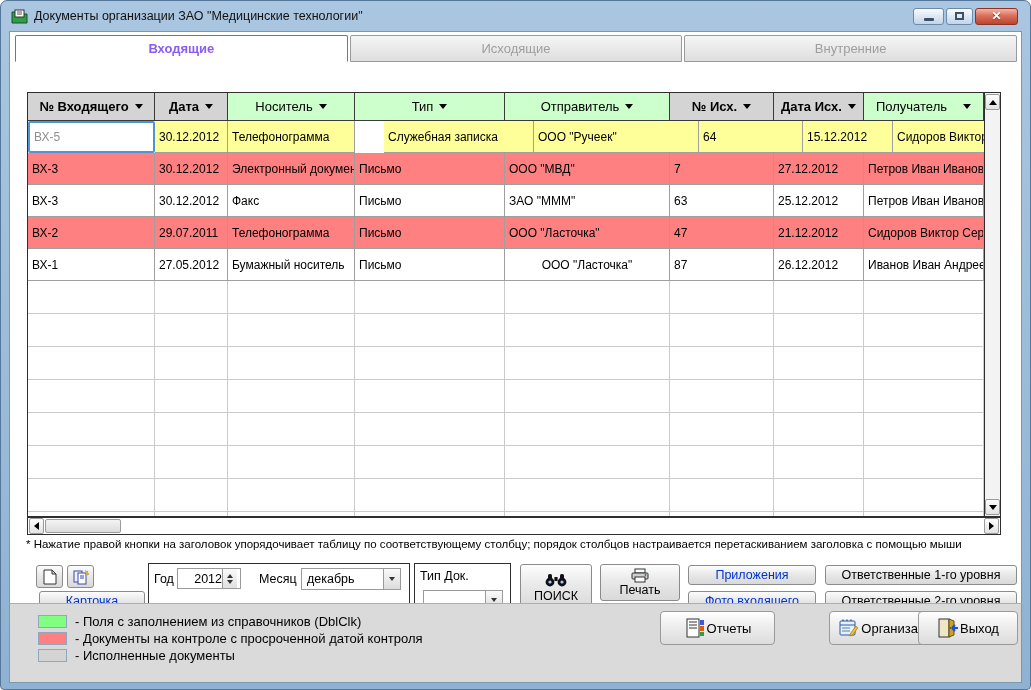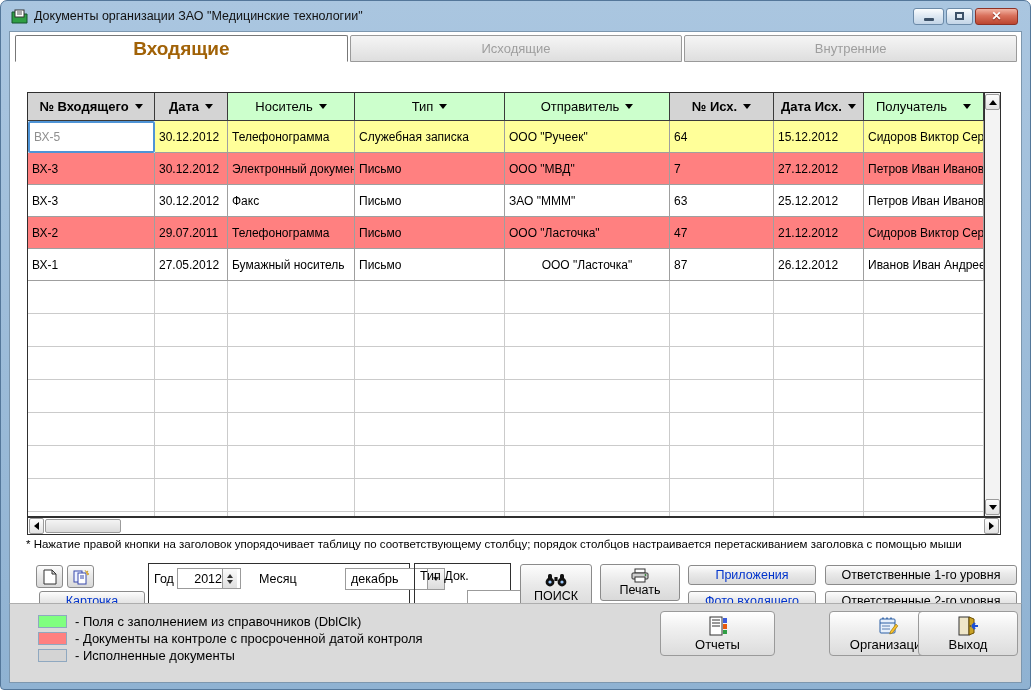--- a/index.html
+++ b/index.html
@@ -15,21 +15,21 @@
   .wbtn.min { width:31px; } .wbtn.max { width:27px; } 
   .wbtn.close { width:43px; background:linear-gradient(#f2b5a5,#d9705b 45%,#bb452f); border-color:#8e3226; color:#fff; font-weight:bold; font-size:12px; text-shadow:0 1px 1px #7e2417; }
   .minbar { width:10px; height:3px; background:#3c5168; border-radius:1px; margin-top:6px; }
   .maxsq { width:9px; height:8px; border:2px solid #3c5168; }
 
   .content { background:#fff; height:572px; border:1px solid #7d97ae; border-bottom:none; padding:2px 0 0 0; position:relative; }
 
   
   .tabs { display:flex; margin:1px 4px 0 5px; height:27px; gap:2px; }
   .tab { flex:1; display:flex; align-items:center; justify-content:center; font-size:13px; color:#9e9e9e; background:linear-gradient(#f5f5f5,#dedede); border:1px solid #9a9a9a; border-radius:2px 2px 0 0; }
-  .tab.active { background:#fff; color:#a16207; font-weight:bold; font-size:19px; border-color:#777; border-bottom:1px solid #fff; }
+  .tab.active { background:#fff; color:#8b5cf6; font-weight:bold; font-size:13px; border-color:#777; border-bottom:1px solid #fff; }
 
   
   .grid-wrap { position:absolute; left:17px; top:60px; width:974px; }
   .grid-main { display:flex; border:1px solid #2f2f2f; border-right:none; }
   .grid-cols { width:956px; overflow:hidden; height:423px; background:#fff; }
   .hrow { display:flex; height:28px; }
   .hcell { display:flex; align-items:center; justify-content:center; font-size:13px; color:#000; border-right:1px solid #3a3a3a; border-bottom:1px solid #3a3a3a; gap:6px; overflow:hidden; white-space:nowrap; flex:none; }
   .hcell.gray { background:#d4d4d4;font-weight:bold; } .hcell.green { background:#ccffcc; }
   .drow { display:flex; height:32px; }
   .dcell { font-size:12px; color:#000; padding:0 4px; display:flex; align-items:center; border-right:1px solid #9f9f9f; border-bottom:1px solid #9f9f9f; overflow:hidden; white-space:nowrap; flex:none; }
@@ -59,37 +59,37 @@
   .toolbar { position:absolute; left:0; top:527px; width:1013px; height:45px; }
   .btn { background:linear-gradient(#fdfdfd,#e9e9e9 45%,#d9d9d9); border:1px solid #8b8b8b; border-radius:3px; display:flex; align-items:center; justify-content:center; font-size:12.5px; color:#000; }
   .btn.bluetext { color:#0033cc; }
   .iconbtn { position:absolute; width:27px; height:23px; }
   .card-btn { position:absolute; left:29px; top:32px; width:106px; height:20px; }
   .gbox { position:absolute; left:138px; top:4px; width:262px; height:50px; border:1px solid #2f2f2f; }
   .gbox .lbl, .plain-lbl { font-size:12.5px; color:#000; }
   .year-input { position:absolute; left:28px; top:4px; width:64px; height:21px; border:1px solid #9b9b9b; display:flex; align-items:center; }
   .year-input input { width:44px; border:none; outline:none; font-size:12.5px; text-align:right; font-family:"Liberation Sans",sans-serif; }
   .spin { width:15px; height:19px; background:linear-gradient(#fafafa,#e0e0e0); border-left:1px solid #9b9b9b; display:flex; flex-direction:column; align-items:center; justify-content:center; gap:2px; }
-  .combo { border:1px solid #9b9b9b; background:#fff; display:flex; align-items:center; justify-content:space-between;margin-left:44px; }
+  .combo { border:1px solid #9b9b9b; background:#fff; display:flex; align-items:center; justify-content:space-between; }
   .combo .cval { font-size:12.5px; padding-left:5px; }
   .combo .cbtn { width:17px; height:100%; background:linear-gradient(#fafafa,#dcdcdc); border-left:1px solid #9b9b9b; display:flex; align-items:center; justify-content:center; }
   .allrec { position:absolute; left:66px; top:40px; width:92px; height:19px; font-size:12.5px; }
   .tdbox { position:absolute; left:404px; top:4px; width:97px; height:53px; border:1px solid #2f2f2f; padding:2px 5px; }
   .search-btn { position:absolute; left:510px; top:5px; width:72px; height:47px; flex-direction:column; gap:2px; }
   .print-btn { position:absolute; left:590px; top:5px; width:80px; height:37px; flex-direction:column; gap:0; }
   .chkrow { position:absolute; display:flex; align-items:center; gap:4px; font-size:12px; }
   .chk { width:13px; height:13px; border:1px solid #8fa8c0; background:#fff; display:flex; align-items:center; justify-content:center; font-size:11px; color:#2b5fa5; font-weight:bold; }
   .rbtns { position:absolute; height:20px; }
 
   
   .band { background:#dadada; height:80px; border:1px solid #7d97ae; border-top:1px solid #aeaeae; padding:10px 0 0 28px; position:relative; }
   .leg-row { display:flex; align-items:center; gap:8px; margin-bottom:2px; }
   .leg-swatch { width:29px; height:13px; border:1px solid #8fa8c0; }
   .leg-label { font-size:13px; color:#000; }
-  .bigbtn { position:absolute; top:7px; height:45px; background:linear-gradient(#ffffff,#efefef 40%,#dcdcdc); border:1px solid #9a9a9a; border-radius:4px; display:flex; flex-direction:column; align-items:center; justify-content:center; gap:1px; font-size:13px; color:#000; }
+  .bigbtn { position:absolute; top:7px; height:34px; background:linear-gradient(#ffffff,#efefef 40%,#dcdcdc); border:1px solid #9a9a9a; border-radius:4px; display:flex; flex-direction:row; align-items:center; justify-content:center; gap:1px; font-size:13px; color:#000; }
 </style>
 </head>
 <body>
 
 <div class="win">
   <div class="titlebar">
     <span class="app-icon">
       <svg width="17" height="15" viewBox="0 0 17 15">
           <path d="M1 3 h6 l1.5 2 H16 v9 H1 z" fill="#2f9e44" stroke="#14532d"></path>
           <rect x="4" y="1" width="9" height="7" fill="#fff" stroke="#333"></rect>
@@ -150,21 +150,21 @@
               </div>
               <div class="hcell green" style="width: 120px; gap: 16px;">
                 <span>Получатель</span>
                 <span class="tri down"></span>
               </div>
             </div>
             <div class="drow r-yellow">
               <div class="dcell sel" style="width: 127px;">ВХ-5</div>
               <div class="dcell" style="width: 73px;">30.12.2012</div>
               <div class="dcell" style="width: 127px;">Телефонограмма</div>
-              <div class="dcell" style="width: 150px;">Служебная записка</div>
+              <div class="dcell" style="width: 150px; margin-left: 29px;">Служебная записка</div>
               <div class="dcell" style="width: 165px;">ООО "Ручеек"</div>
               <div class="dcell" style="width: 104px;">64</div>
               <div class="dcell" style="width: 90px;">15.12.2012</div>
               <div class="dcell" style="width: 120px;">Сидоров Виктор Сергеевич</div>
             </div>
             <div class="drow r-red">
               <div class="dcell" style="width: 127px;">ВХ-3</div>
               <div class="dcell" style="width: 73px;">30.12.2012</div>
               <div class="dcell" style="width: 127px;">Электронный документ</div>
               <div class="dcell" style="width: 150px;">Письмо</div>

